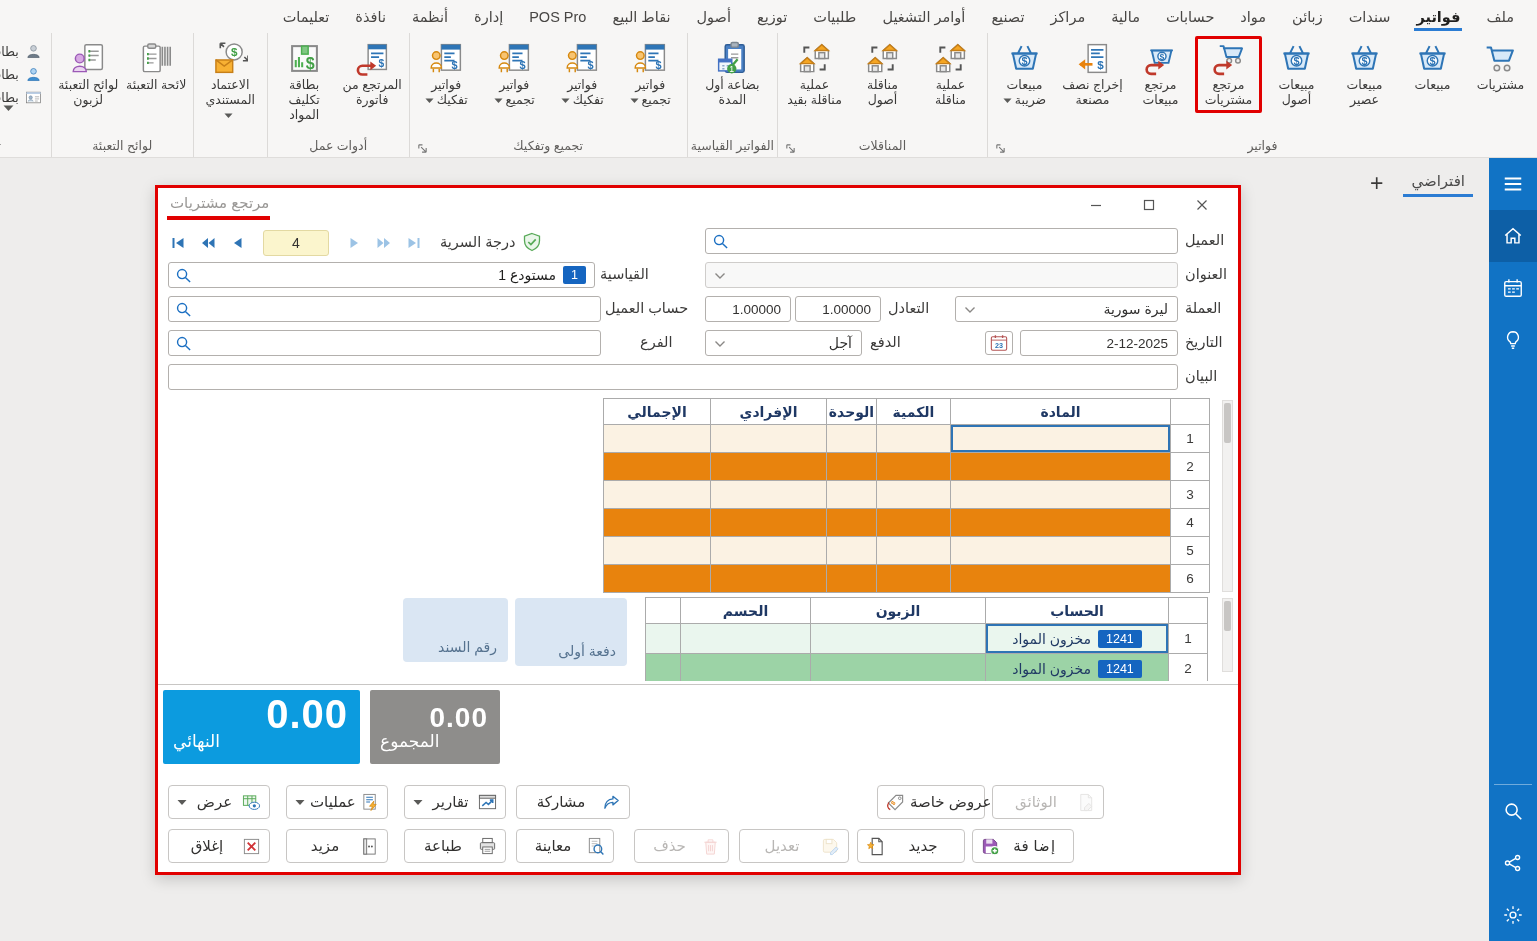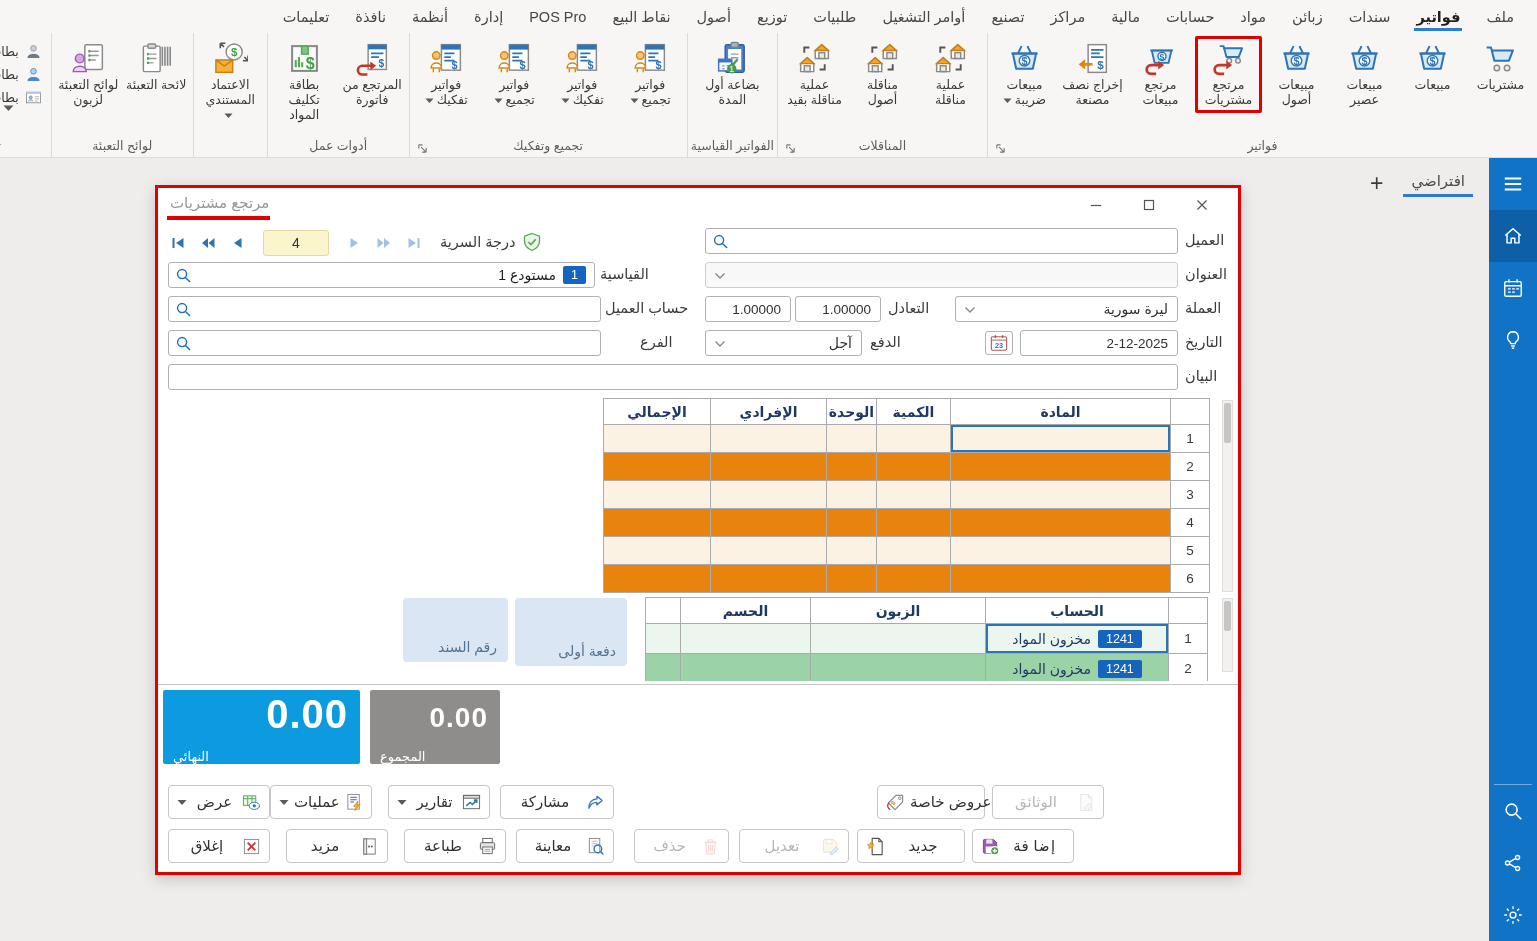--- a/index.html
+++ b/index.html
@@ -78,21 +78,21 @@
   .ag1 .gcell{background:#EAF6EE}
   .ag2 .gcell{background:#9CD3A6}
   .acct{gap:7px;color:#1F3864}
   .vscroll{position:absolute;width:11px;background:#F2F1F0;border:1px solid #E0DEDC;box-sizing:border-box}
   .vthumb{position:absolute;left:1px;right:1px;background:#C8C6C4;border-radius:2px}
   .panel{position:absolute;background:#DAE6F3;border-radius:4px}
   .panel span{position:absolute;bottom:7px;right:11px;font-size:14px;color:#55728F}
   .hdiv{position:absolute;left:0;width:1080px;border-top:1px solid #C8C6C4}
   .totalbox{position:absolute;border-radius:2px;color:#fff}
   .tval{position:absolute;right:12px;font-weight:bold;direction:ltr;letter-spacing:1px}
-  .tlbl{position:absolute;bottom:0;left:10px;font-size:13px}
+  .tlbl{position:absolute;bottom:12px;left:10px;font-size:17px}
   .tb-row{position:absolute;left:10px;width:1062px;height:34px;display:flex;direction:ltr;align-items:flex-end}
   .btn{width:102px;box-sizing:border-box;height:34px;border:1px solid #C8C6C4;border-radius:4px;background:#fff;
        display:flex;direction:ltr;align-items:center;padding:0 8px;gap:5px;font-size:15px;color:#323130;cursor:default;flex:none}
   .btn .lbl{flex:1;text-align:center;white-space:nowrap}
   .btn.disabled{color:#B8B6B4}
   .btn.disabled svg{opacity:.45}
   .btn .bicon svg{width:19px;height:19px}
   .btn .bcaret svg{width:10px;height:7px}
   .tb-spacer{flex:none;width:126px}
 </style>
@@ -794,21 +794,21 @@
               <span class="lbl">عرض</span>
               <span class="bicon">
                 <svg viewBox="0 0 20 20">
                   <rect x="1.5" y="3" width="13" height="10" fill="#EDF7ED" stroke="#57A957"></rect>
                   <path d="M1.5 6h13M6 3v10M10.5 3v10" stroke="#57A957"></path>
                   <ellipse cx="13" cy="13.5" rx="5.5" ry="3.8" fill="#fff" stroke="#2E75B6"></ellipse>
                   <circle cx="13" cy="13.5" r="1.7" fill="#2E75B6"></circle>
                 </svg>
               </span>
             </div>
-            <div class="btn" style="">
+            <div class="btn" style="margin-left: 16px;">
               <span class="bcaret">
                 <svg viewBox="0 0 10 6">
                   <path d="M.5 .5h9L5 5.5z" fill="#5A5A58"></path>
                 </svg>
               </span>
               <span class="lbl">عمليات</span>
               <span class="bicon">
                 <svg viewBox="0 0 20 20">
                   <rect x="3" y="1.5" width="12" height="15.5" fill="#fff" stroke="#8A8A8A"></rect>
                   <path d="M5.5 4.5h7M5.5 7h7M5.5 9.5h4" stroke="#2E75B6" stroke-width="1.1"></path>

